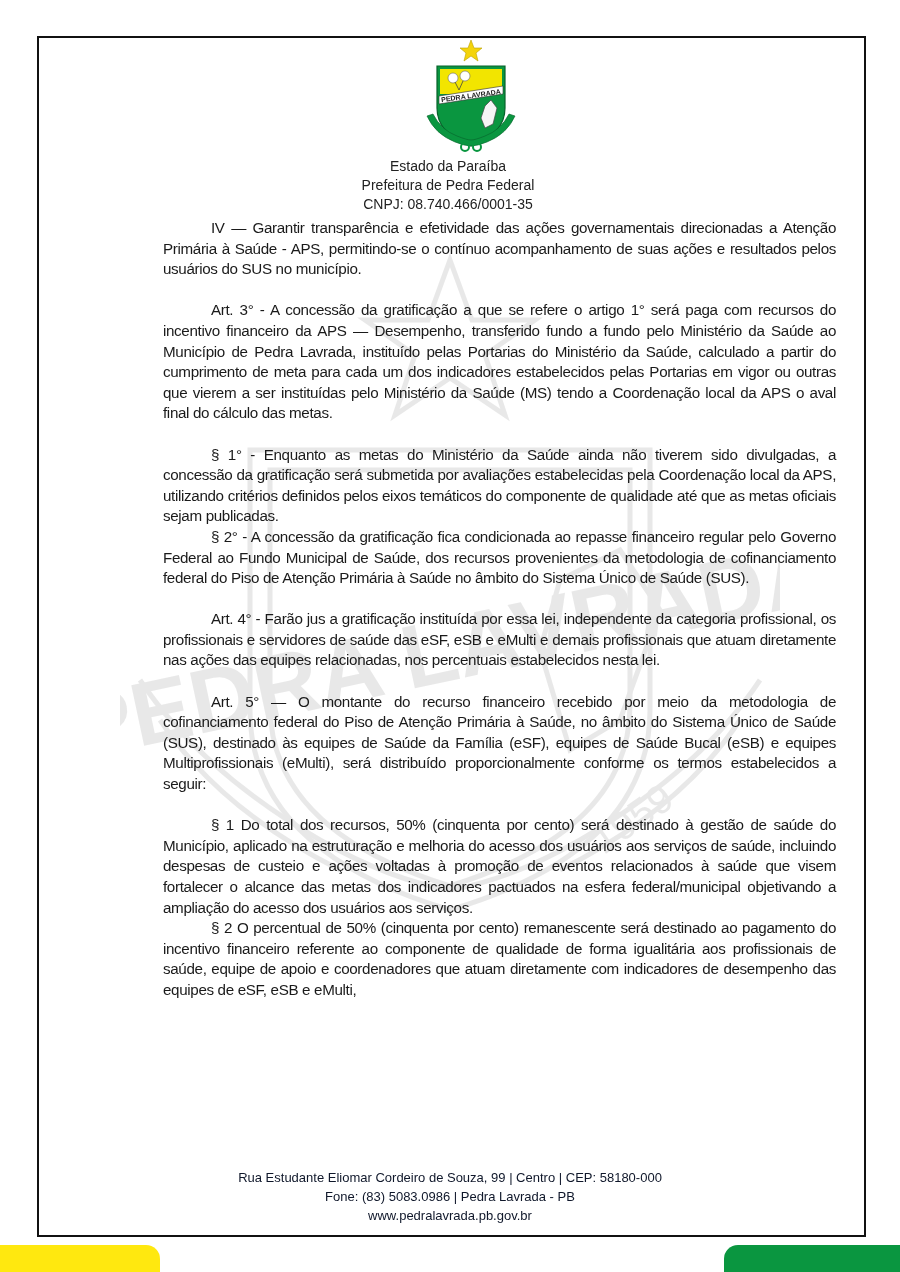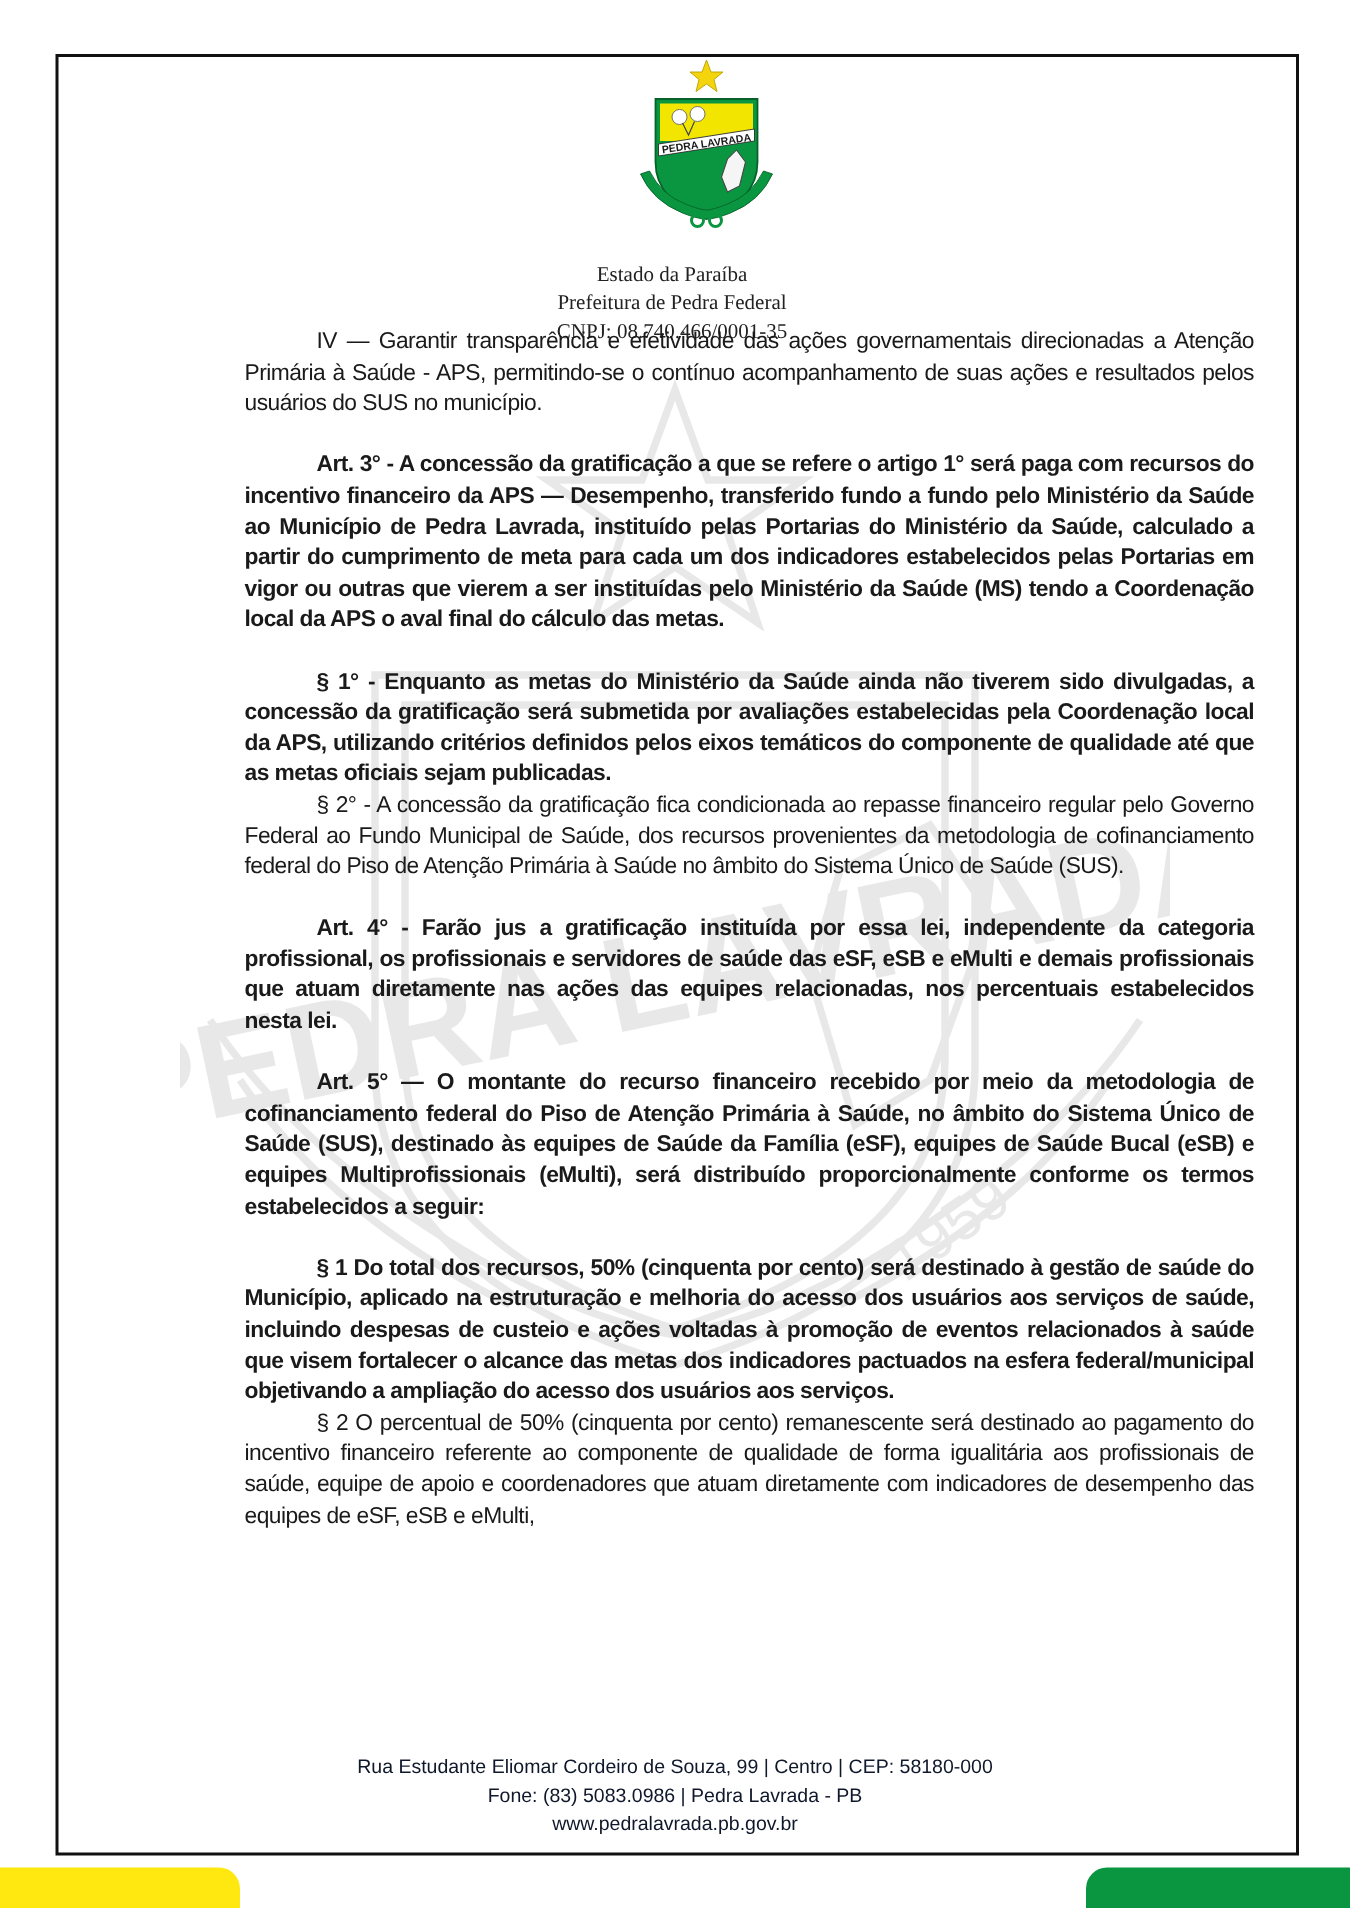--- a/index.html
+++ b/index.html
@@ -2,27 +2,27 @@
 <html><head>
 <meta charset="utf-8">
 <style>
   html, body { margin: 0; padding: 0; }
   body { width: 900px; height: 1272px; background: #ffffff; position: relative; overflow: hidden;
          font-family: "Liberation Sans", sans-serif; color: #1a1a1a; }
   .frame { position: absolute; left: 37px; top: 36px; width: 829px; height: 1201px;
            border: 2px solid #111; box-sizing: border-box; }
   .watermark { position: absolute; left: 120px; top: 250px; width: 660px; height: 680px; opacity: 0.13; pointer-events: none; }
   .logo { position: absolute; left: 425px; top: 38px; width: 92px; height: 118px; }
-  .header { position: absolute; left: 0; width: 896px; top: 174px; text-align: center;
-            font-size: 14px; line-height: 19px; color: #222; font-family: Liberation Serif, serif; }
+  .header { position: absolute; left: 0; width: 896px; top: 157px; text-align: center;
+            font-size: 14px; line-height: 19px; color: #222; }
   .body-text { position: absolute; left: 130px; width: 673px; top: 218px;
                font-size: 15.2px; line-height: 20.6px; text-align: justify; letter-spacing: -0.35px; margin-left: 33px; }
   .body-text p { margin: 0; }
   .body-text p.indent { text-indent: 48px; }
-  .body-text p.gap { margin-top: 20.6px; font-weight: bold; }
+  .body-text p.gap { margin-top: 20.6px; }
   .footer { position: absolute; left: 0; width: 900px; top: 1168px; text-align: center;
             font-size: 13px; line-height: 19px; color: #0f172a; }
   .bar-yellow { position: absolute; left: 0; top: 1245px; width: 160px; height: 27px;
                 background: #ffe80f; border-top-right-radius: 14px; }
   .bar-green { position: absolute; left: 724px; top: 1245px; width: 176px; height: 27px;
                background: #0a9640; border-top-left-radius: 14px; }
 </style>
 </head>
 <body>
 

